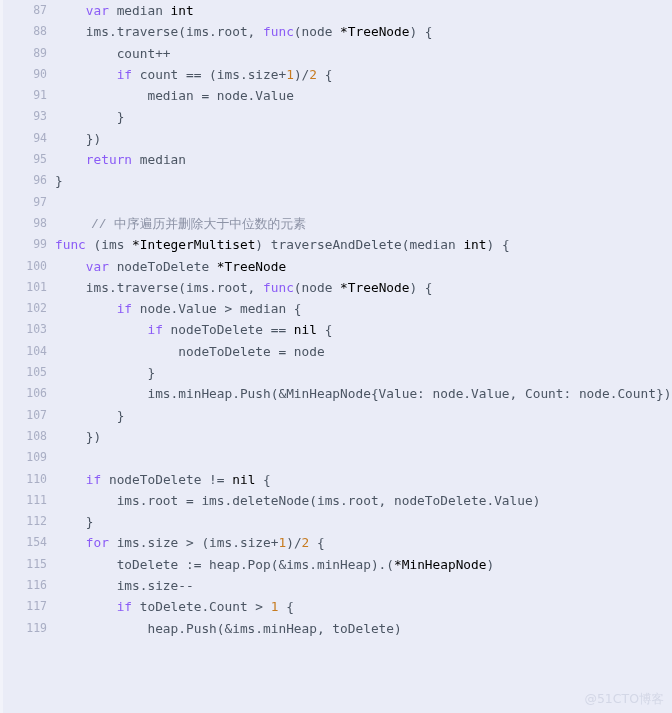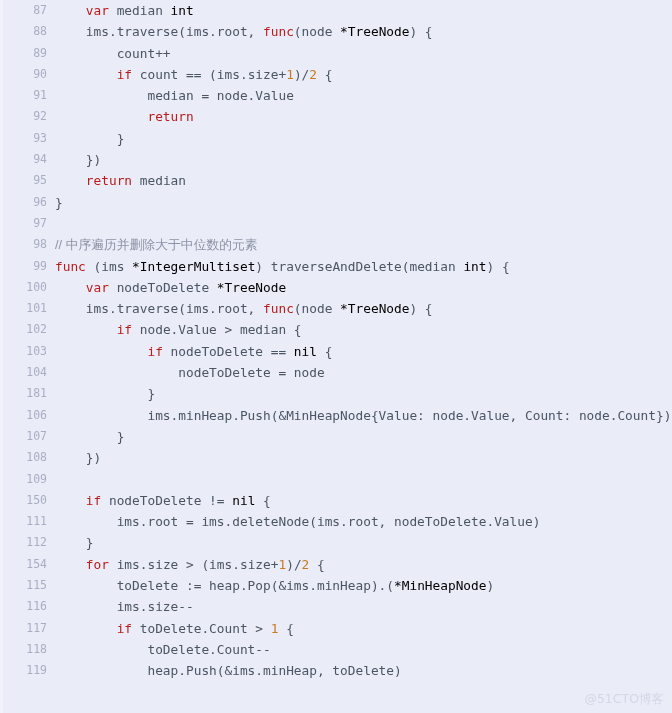--- a/index.html
+++ b/index.html
@@ -63,27 +63,27 @@
     flex: 1 1 auto;
     font-size: 12.8px;
     line-height: 21.3px;
     color: #4b5563;
     white-space: pre;
     font-family: "DejaVu Sans Mono", "Liberation Mono", monospace;
     overflow: hidden;
   }
 
   
-  .tok-kw   { color: #b91c1c; }
+  .tok-kw   { color: #8b5cf6; }
   .tok-type { color: #000000; }
   .tok-num  { color: #c77b20; }
   .tok-com  { color: #8d93a6; }
 
   
-  .tok-com { font-family: Liberation Sans, sans-serif; }
+  .tok-com { font-family: Liberation Mono, monospace; margin-left: 36px; }
 
   #watermark {
     position: absolute;
     right: 8px;
     bottom: 5px;
     font-size: 12.5px;
     line-height: 18px;
     color: #d3d7e6;
     font-family: "DejaVu Sans", "Liberation Sans", sans-serif;
     user-select: none;
@@ -93,42 +93,40 @@
 </head>
 <body>
 
 <div id="code-viewer">
   <div id="code-lines">
       <div class="code-line"><div class="ln">87</div><div class="lc">    <span class="tok-kw">var</span> median <span class="tok-type">int</span></div></div>
       <div class="code-line"><div class="ln">88</div><div class="lc">    ims.traverse(ims.root, <span class="tok-kw">func</span>(node <span class="tok-type">*</span><span class="tok-type">TreeNode</span>) {</div></div>
       <div class="code-line"><div class="ln">89</div><div class="lc">        count++</div></div>
       <div class="code-line"><div class="ln">90</div><div class="lc">        <span class="tok-kw">if</span> count == (ims.size+<span class="tok-num">1</span>)/<span class="tok-num">2</span> {</div></div>
       <div class="code-line"><div class="ln">91</div><div class="lc">            median = node.Value</div></div>
-      <div class="code-line"><div class="ln">92</div><div class="lc">            <span class="tok-kw">return</span></div></div>
       <div class="code-line"><div class="ln">93</div><div class="lc">        }</div></div>
       <div class="code-line"><div class="ln">94</div><div class="lc">    })</div></div>
       <div class="code-line"><div class="ln">95</div><div class="lc">    <span class="tok-kw">return</span> median</div></div>
       <div class="code-line"><div class="ln">96</div><div class="lc">}</div></div>
       <div class="code-line"><div class="ln">97</div><div class="lc">&nbsp;</div></div>
       <div class="code-line"><div class="ln">98</div><div class="lc"><span class="tok-com">// 中序遍历并删除大于中位数的元素</span></div></div>
       <div class="code-line"><div class="ln">99</div><div class="lc"><span class="tok-kw">func</span> (ims <span class="tok-type">*</span><span class="tok-type">IntegerMultiset</span>) traverseAndDelete(median <span class="tok-type">int</span>) {</div></div>
       <div class="code-line"><div class="ln">100</div><div class="lc">    <span class="tok-kw">var</span> nodeToDelete <span class="tok-type">*</span><span class="tok-type">TreeNode</span></div></div>
       <div class="code-line"><div class="ln">101</div><div class="lc">    ims.traverse(ims.root, <span class="tok-kw">func</span>(node <span class="tok-type">*</span><span class="tok-type">TreeNode</span>) {</div></div>
       <div class="code-line"><div class="ln">102</div><div class="lc">        <span class="tok-kw">if</span> node.Value &gt; median {</div></div>
       <div class="code-line"><div class="ln">103</div><div class="lc">            <span class="tok-kw">if</span> nodeToDelete == <span class="tok-type">nil</span> {</div></div>
       <div class="code-line"><div class="ln">104</div><div class="lc">                nodeToDelete = node</div></div>
-      <div class="code-line"><div class="ln">181</div><div class="lc">            }</div></div>
+      <div class="code-line"><div class="ln">105</div><div class="lc">            }</div></div>
       <div class="code-line"><div class="ln">106</div><div class="lc">            ims.minHeap.Push(&amp;MinHeapNode{Value: node.Value, Count: node.Count})</div></div>
       <div class="code-line"><div class="ln">107</div><div class="lc">        }</div></div>
       <div class="code-line"><div class="ln">108</div><div class="lc">    })</div></div>
       <div class="code-line"><div class="ln">109</div><div class="lc">&nbsp;</div></div>
-      <div class="code-line"><div class="ln">150</div><div class="lc">    <span class="tok-kw">if</span> nodeToDelete != <span class="tok-type">nil</span> {</div></div>
+      <div class="code-line"><div class="ln">110</div><div class="lc">    <span class="tok-kw">if</span> nodeToDelete != <span class="tok-type">nil</span> {</div></div>
       <div class="code-line"><div class="ln">111</div><div class="lc">        ims.root = ims.deleteNode(ims.root, nodeToDelete.Value)</div></div>
       <div class="code-line"><div class="ln">112</div><div class="lc">    }</div></div>
       <div class="code-line"><div class="ln">154</div><div class="lc">    <span class="tok-kw">for</span> ims.size &gt; (ims.size+<span class="tok-num">1</span>)/<span class="tok-num">2</span> {</div></div>
       <div class="code-line"><div class="ln">115</div><div class="lc">        toDelete := heap.Pop(&amp;ims.minHeap).(<span class="tok-type">*</span><span class="tok-type">MinHeapNode</span>)</div></div>
       <div class="code-line"><div class="ln">116</div><div class="lc">        ims.size--</div></div>
       <div class="code-line"><div class="ln">117</div><div class="lc">        <span class="tok-kw">if</span> toDelete.Count &gt; <span class="tok-num">1</span> {</div></div>
-      <div class="code-line"><div class="ln">118</div><div class="lc">            toDelete.Count--</div></div>
       <div class="code-line"><div class="ln">119</div><div class="lc">            heap.Push(&amp;ims.minHeap, toDelete)</div></div>
     </div>
   <div id="watermark">@51CTO博客</div>
 </div>
 
 </body></html>

